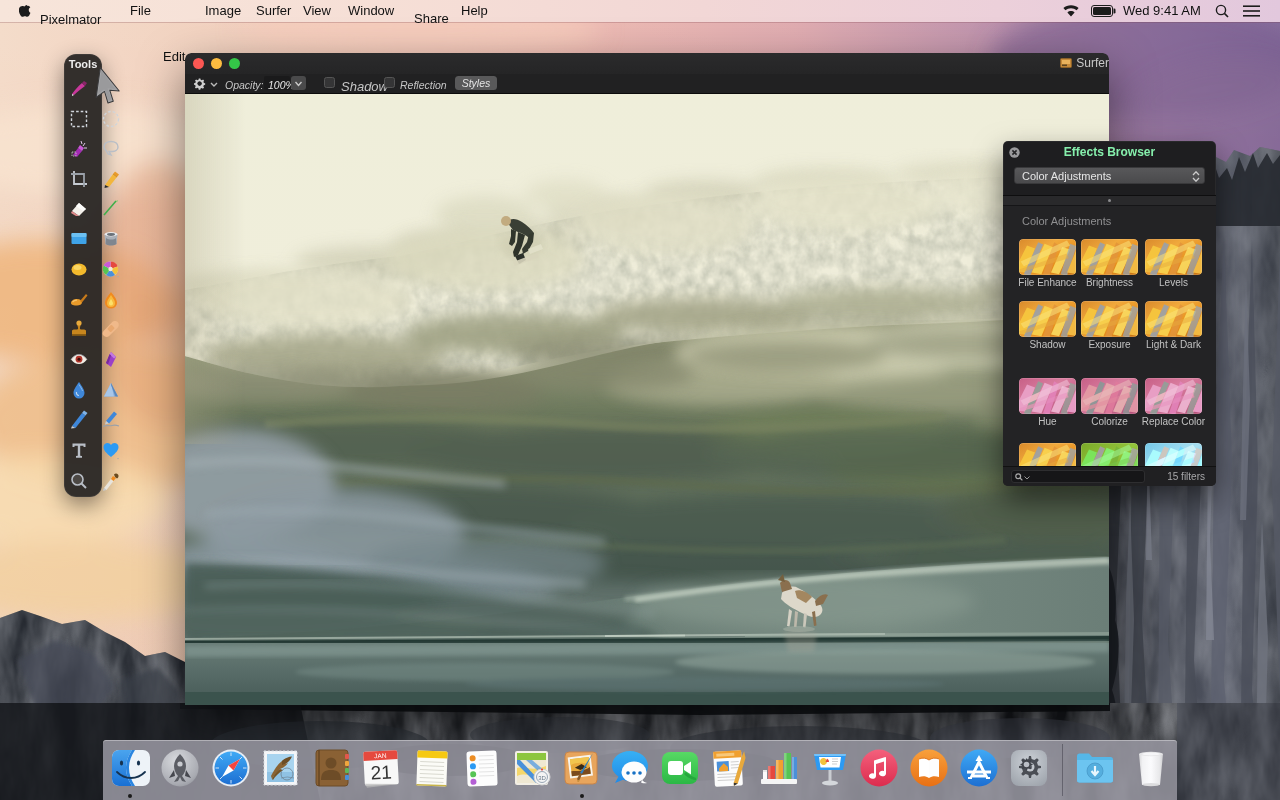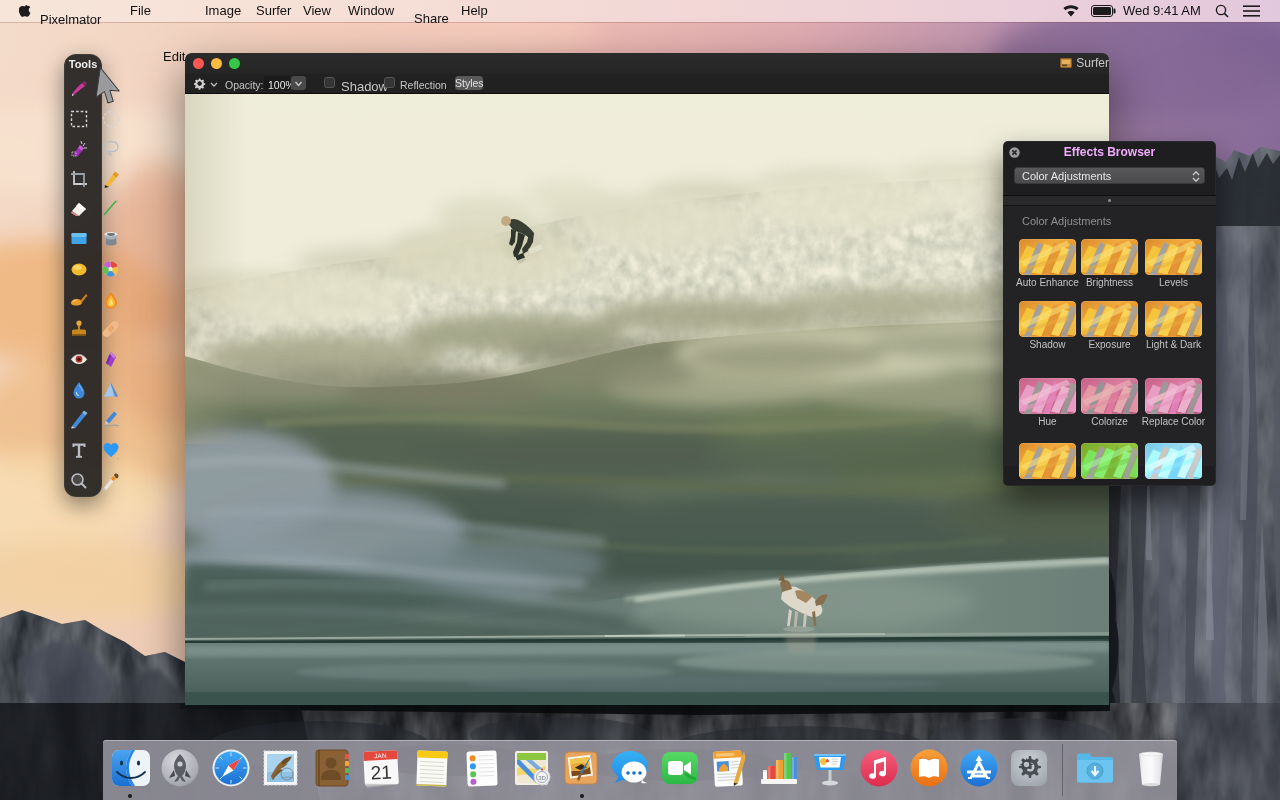--- a/index.html
+++ b/index.html
@@ -21,21 +21,21 @@
     color:#eee; font-size:11px; font-weight:bold; }
   .tool { position:absolute; width:20px; height:20px; }
 
   
   #win { position:absolute; left:185px; top:53px; width:924px; height:652px;
     border-radius:6px 6px 0 0; box-shadow:0 18px 45px rgba(0,0,0,0.5);
     overflow:hidden; }
   #titlebar { position:absolute; left:0; top:0; width:100%; height:21px;
     background:linear-gradient(#2b2b2c,#252526); border-radius:6px 6px 0 0; }
   #toolbar { position:absolute; left:0; top:21px; width:100%; height:20px;
-    background:#212122; border-bottom:1px solid #0c0c0c; }
+    background:#212122; border-bottom:1px solid #0c0c0c;font-style:italic; }
   #canvas { position:absolute; left:0; top:41px; width:924px; height:611px; background:#5e6f66; }
   .tl { position:absolute; top:5px; width:11px; height:11px; border-radius:50%; }
   #wtitle { position:absolute; top:0; left:0; width:100%; height:21px; text-align:right;
     color:#c9c9c9; font-size:12px; line-height:21px; }
 
   
   #fx { position:absolute; left:1003px; top:141px; width:213px; height:345px;
     background:#1e1e20; border-radius:5px; box-shadow:0 14px 30px rgba(0,0,0,0.55), inset 0 0 0 1px rgba(255,255,255,0.05);
     color:#ddd; }
   .thumb { position:absolute; width:57px; height:36px; border-radius:4px; overflow:hidden; }
@@ -363,21 +363,21 @@
       <div class="abs" style="left:79px;top:2px;width:26px;height:14px;background:#1a1a1b;border-radius:2px;"></div>
       <span class="abs" style="left:83px;top:5px;color:#e8e8e8;font-size:10.5px;">100%</span>
       <div class="abs" style="left:106px;top:2px;width:15px;height:14px;background:#4a4a4b;border-radius:3px;"></div>
       <svg class="abs" style="left:109px;top:7px;" width="9" height="6" viewBox="0 0 9 6">
           <path d="M1.5,1 L4.5,4.4 L7.5,1" fill="none" stroke="#c9c9c9" stroke-width="1.4"></path>
         </svg>
       <div class="abs" style="left:139px;top:3px;width:11px;height:11px;background:#353536;border:1px solid #555;border-radius:2.5px;"></div>
       <span class="abs" style="left:156px;top:5px;color:#c6c6c6;font-size:13px;">Shadow</span>
       <div class="abs" style="left:199px;top:3px;width:11px;height:11px;background:#353536;border:1px solid #555;border-radius:2.5px;"></div>
       <span class="abs" style="left:215px;top:5px;color:#c6c6c6;font-size:10.5px;">Reflection</span>
-      <div class="abs" style="left:270px;top:2px;width:28px;height:14px;background:#59595a;border-radius:3.5px;color:#e3e3e3;font-size:10.5px;text-align:center;line-height:14px;">Styles</div>
+      <div class="abs" style="left:270px;top:2px;width:42px;height:14px;background:#59595a;border-radius:3.5px;color:#e3e3e3;font-size:10.5px;text-align:center;line-height:14px;">Styles</div>
     </div>
     <div id="canvas">
     <svg width="924" height="611" viewBox="0 0 924 611">
       <defs>
         <linearGradient id="cvsky" x1="0" y1="0" x2="0" y2="1">
           <stop offset="0" stop-color="#efeeda"></stop>
           <stop offset="0.6" stop-color="#f0eedb"></stop>
           <stop offset="1" stop-color="#e7e6cd"></stop>
         </linearGradient>
         <linearGradient id="waveg" x1="0" y1="0" x2="0" y2="1">
@@ -615,21 +615,21 @@
           <path d="M60,42 L74,8 L84,12 L72,44 Z" fill="#f3bd45" opacity="0.95"></path>
           <path d="M2,28 L60,2 L64,8 L6,34 Z" fill="#fae27a" opacity="0.55"></path>
           <path d="M0,38 L60,18 L62,24 L2,42 Z" fill="#e8a93c" opacity="0.5"></path>
         </g>
       </defs>
     </svg>
     <svg class="abs" style="left:6px;top:6px;" width="11" height="11" viewBox="0 0 11 11">
       <circle cx="5.5" cy="5.5" r="5.2" fill="#9b9b9d"></circle>
       <path d="M3.4,3.4 L7.6,7.6 M7.6,3.4 L3.4,7.6" stroke="#252527" stroke-width="1.5"></path>
     </svg>
-    <div class="abs" style="left:0;top:4px;width:100%;text-align:center;font-size:12px;font-weight:bold;color:#f0abfc;">Effects Browser</div>
+    <div class="abs" style="left:0;top:4px;width:100%;text-align:center;font-size:12px;font-weight:bold;color:#86efac;">Effects Browser</div>
     <div class="abs" style="left:11px;top:26px;width:191px;height:17px;background:linear-gradient(#58585a,#4a4a4c);border-radius:3px;border:1px solid #39393b;color:#e6e6e6;font-size:11px;line-height:16px;padding-left:7px;">Color Adjustments
       <svg class="abs" style="right:4px;top:3px;" width="8" height="11" viewBox="0 0 8 11">
           <path d="M1,4 L4,0.8 L7,4 M1,7 L4,10.2 L7,7" fill="none" stroke="#ccc" stroke-width="1.3"></path>
         </svg>
     </div>
     <div class="abs" style="left:0;top:54px;width:213px;height:1px;background:#0e0e0f;"></div>
     <div class="abs" style="left:0;top:55px;width:213px;height:9px;background:#29292b;"></div>
     <div class="abs" style="left:105px;top:58px;width:3px;height:3px;border-radius:50%;background:#8c8c8e;"></div>
     <div class="abs" style="left:0;top:64px;width:213px;height:1px;background:#151517;"></div>
     <div class="abs" style="left:0;top:65px;width:213px;height:260px;background:#232325;"></div>
@@ -642,21 +642,21 @@
           </clipPath>
         </defs>
         <g clip-path="url(#tc1698)">
           <rect width="57" height="36" fill="url(#fireg)"></rect>
           <g style="">
             <use href="#strokes" transform="scale(0.8)"></use>
           </g>
           <rect width="57" height="36" rx="4" fill="none" stroke="rgba(255,255,255,0.25)" stroke-width="1"></rect>
         </g>
       </svg>
-    <div class="tlabel" style="left:9.5px;top:136px;">Auto Enhance</div>
+    <div class="tlabel" style="left:9.5px;top:136px;">File Enhance</div>
     <svg class="thumb abs" style="left:78px;top:98px;" width="57" height="36" viewBox="0 0 57 36">
         <defs>
           <clipPath id="tc7898">
             <rect width="57" height="36" rx="4"></rect>
           </clipPath>
         </defs>
         <g clip-path="url(#tc7898)">
           <rect width="57" height="36" fill="url(#fireg)"></rect>
           <g style="">
             <use href="#strokes" transform="scale(0.8)"></use>
@@ -805,20 +805,31 @@
           </clipPath>
         </defs>
         <g clip-path="url(#tc142302)">
           <rect width="57" height="36" fill="url(#cyang)"></rect>
           <g style="filter:hue-rotate(165deg) saturate(0.75) brightness(1.25);">
             <use href="#strokes" transform="scale(0.8)"></use>
           </g>
           <rect width="57" height="36" rx="4" fill="none" stroke="rgba(255,255,255,0.25)" stroke-width="1"></rect>
         </g>
       </svg>
+    <div class="abs" style="left:0;top:325px;width:213px;height:20px;background:#202022;border-top:1px solid #111;border-radius:0 0 5px 5px;">
+      <div class="abs" style="left:8px;top:3px;width:134px;height:13px;background:#161618;border-radius:3px;border:1px solid #2e2e30;"></div>
+      <svg class="abs" style="left:12px;top:6px;" width="8" height="8" viewBox="0 0 8 8">
+          <circle cx="3.2" cy="3.2" r="2.4" fill="none" stroke="#aaa" stroke-width="1.2"></circle>
+          <line x1="5" y1="5" x2="7.4" y2="7.4" stroke="#aaa" stroke-width="1.2"></line>
+        </svg>
+      <svg class="abs" style="left:21px;top:9px;" width="6" height="4" viewBox="0 0 6 4">
+          <path d="M0.5,0.5 L3,3 L5.5,0.5" fill="none" stroke="#999" stroke-width="1"></path>
+        </svg>
+      <div class="abs" style="right:11px;top:4px;font-size:10px;color:#a8a8aa;">15 filters</div>
+    </div>
   </div>
   <div id="dock">
 
     <svg class="dicon" style="left:8px;" viewBox="0 0 40 40">
       <defs>
           <linearGradient id="dfin" x1="0" y1="0" x2="0" y2="1">
             <stop offset="0" stop-color="#4aa4ee"></stop>
             <stop offset="1" stop-color="#1970d4"></stop>
           </linearGradient>
         </defs>

